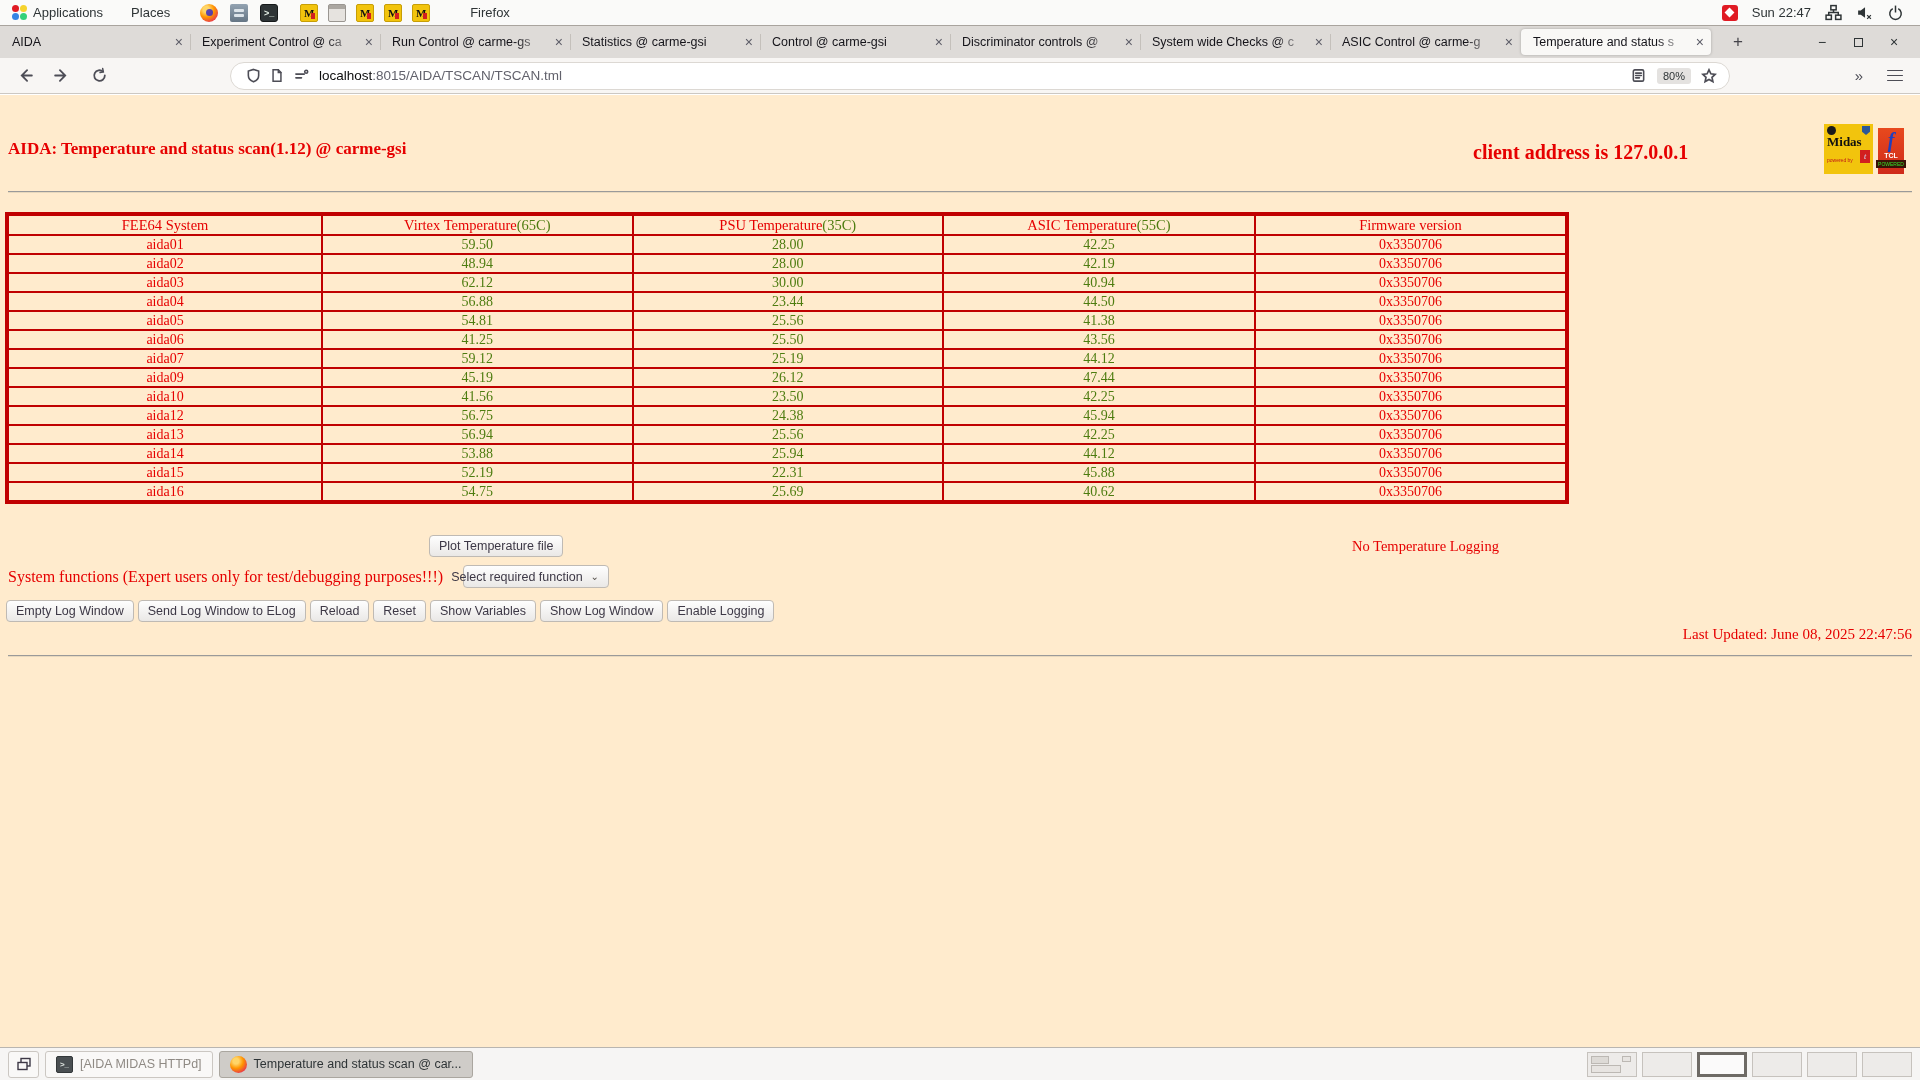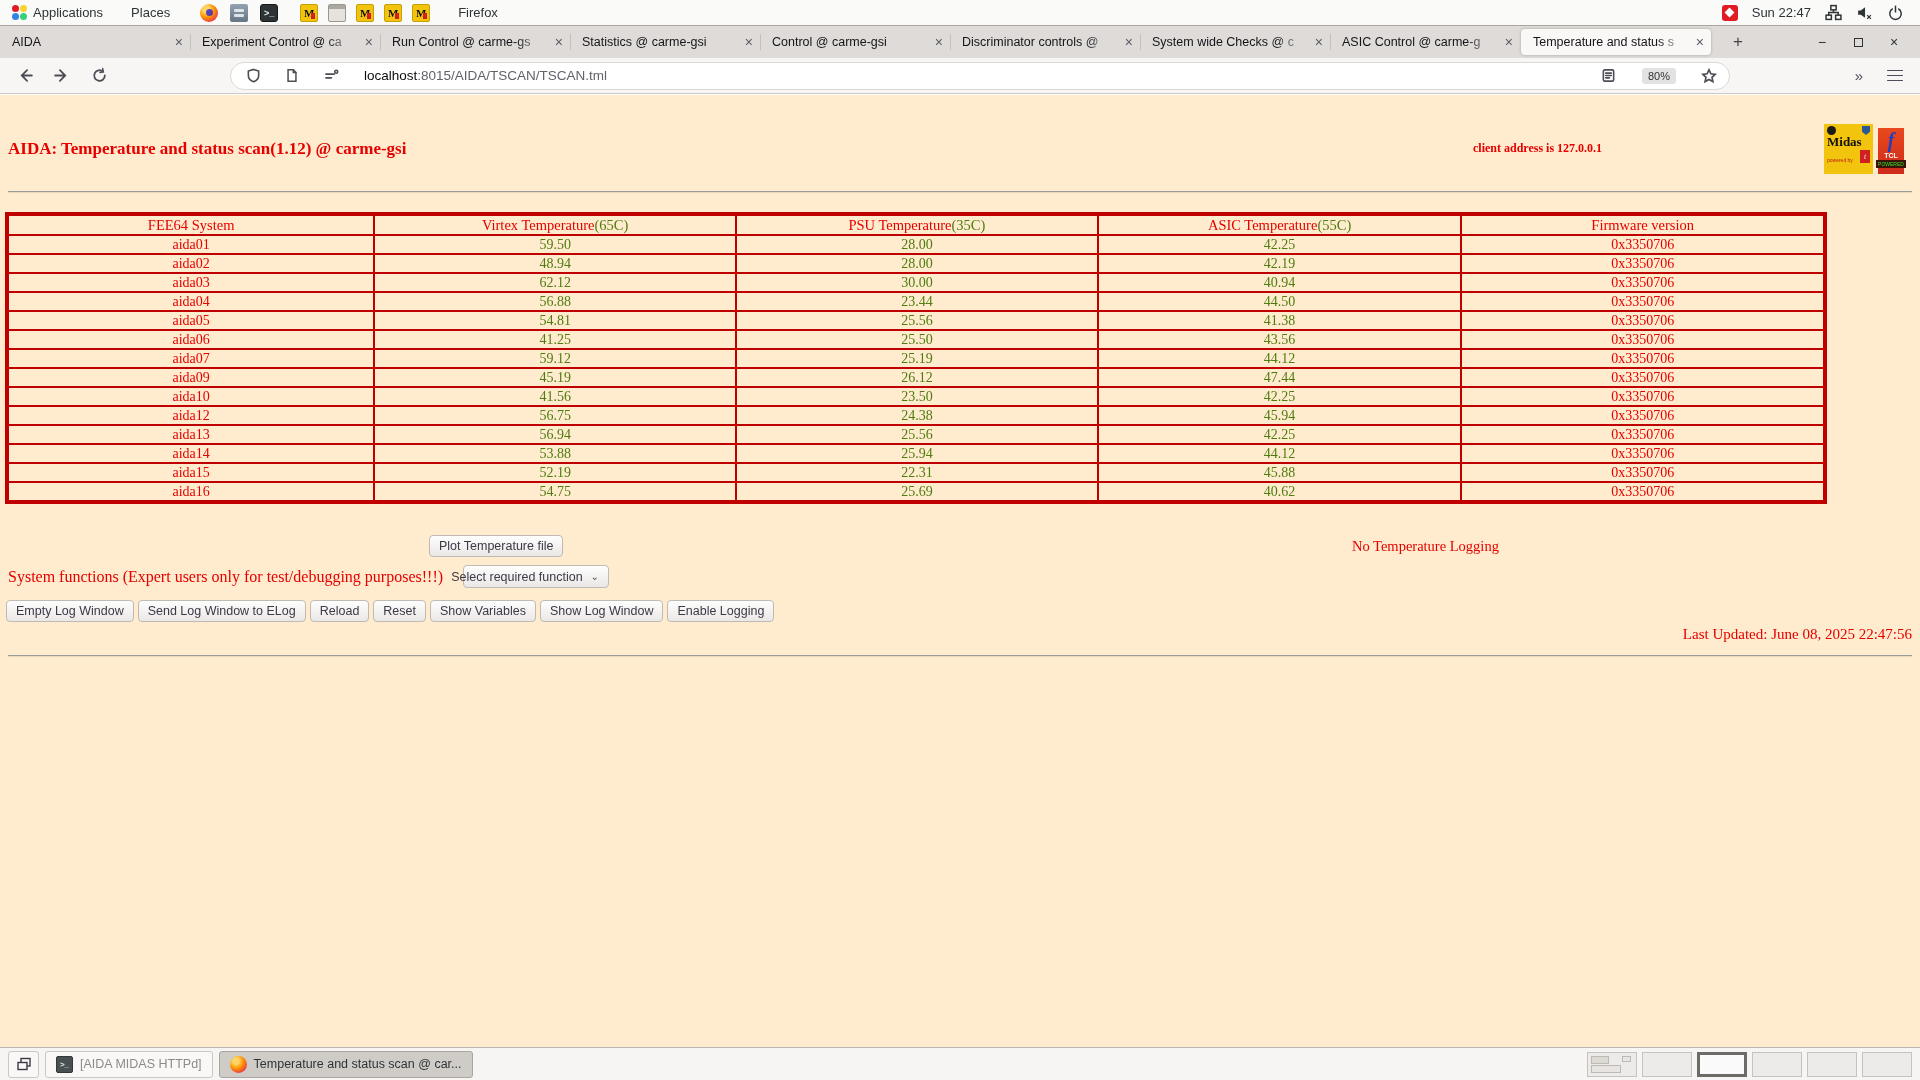--- a/index.html
+++ b/index.html
@@ -49,57 +49,57 @@
   .winctrls { margin-left:auto; display:flex; align-items:center; gap:8px; padding-right:12px; }
   .wc { width:28px; height:26px; display:flex; align-items:center; justify-content:center; font-size:14px; color:#2e3436; }
   .wc .sq { width:9px; height:9px; border:1.6px solid #2e3436; }
 
   
   #navbar { position:absolute; top:58px; left:0; width:1920px; height:36px; background:#f8f6f4;
     border-bottom:1px solid #ccc8c3; display:flex; align-items:center; padding:0 12px; }
   .navico { width:26px; height:26px; display:flex; align-items:center; justify-content:center; flex:none; }
   .navico svg { stroke:#4d4d56; fill:none; stroke-width:1.7; stroke-linecap:round; }
   #urlbar { margin-left:118px; width:1500px; height:28px; background:#fff; border:1px solid #dcd8d3;
-    border-radius:14px; display:flex; align-items:center; padding:0 8px 0 10px; flex:none;gap:15px; }
+    border-radius:14px; display:flex; align-items:center; padding:0 8px 0 10px; flex:none; }
   #urlbar .navico { width:24px; }
   .url-text { font-size:13.5px; margin-left:6px; flex:1; white-space:nowrap; overflow:hidden; }
   .url-host { color:#0c0c0d; }
   .url-path { color:#62626c; }
   .zoom-chip { font-size:11px; color:#2e3436; background:#e4e2e0; border-radius:3px; padding:2px 6px; margin:0 6px; }
   .ovf { margin-left:auto; }
   .hamb { width:16px; height:12px; display:flex; flex-direction:column; justify-content:space-between; }
   .hamb i { height:1.8px; background:#4d4d56; border-radius:1px; }
 
   
   #page { position:absolute; top:95px; left:0; width:1920px; height:952px; background:#ffebcd;
     font-family:"Liberation Serif","DejaVu Serif",serif; }
   .c-red { color:#e60000; }
   .c-green { color:#4d7c0f;margin-top:48px; }
   #page-title { position:absolute; left:8px; top:44px; font-size:17px; font-weight:bold; color:#e60000; }
-  #client-addr { position:absolute; left:1473px; top:46px; font-size:12px; font-weight:bold; color:#e60000; }
+  #client-addr { position:absolute; left:1473px; top:46px; font-size:20px; font-weight:bold; color:#e60000; }
   .hrule { position:absolute; left:8px; right:8px; height:0; border-top:1px solid #9a9a9a; border-bottom:1px solid #e8d8bd; }
   #hr1 { top:96px; } #hr2 { top:560px; }
 
   
   #midas-logo { position:absolute; left:1824px; top:29px; width:49px; height:50px; background:#f2c40d; padding:2px 3px; }
   #midas-logo .row1 { display:flex; justify-content:space-between; }
   #midas-logo .circ { width:9px; height:9px; background:#1a1a1a; border-radius:50%; }
   #midas-logo .shield { width:8px; height:9px; background:#2b5797; clip-path:polygon(0 0,100% 0,100% 65%,50% 100%,0 65%); }
   #midas-logo .mtext { font-family:"Liberation Serif",serif; font-weight:bold; font-size:13px; color:#111; line-height:13px; }
   #midas-logo .row3 { display:flex; align-items:flex-end; justify-content:space-between; margin-top:2px; }
   #midas-logo .pow { font-size:5px; color:#c01818; font-family:"Liberation Sans",sans-serif; }
   #midas-logo .rbox { width:10px; height:13px; background:#d21f1f; color:#cfe0ff; font-size:8px; font-style:italic; text-align:center; line-height:13px; }
   #tcl-logo { position:absolute; left:1878px; top:33px; width:26px; height:46px; background:linear-gradient(#e8491d,#cf2a1b);
     display:flex; flex-direction:column; align-items:center; }
   #tcl-logo .fglyph { color:#1f3fbf; font-family:"Liberation Serif",serif; font-style:italic; font-weight:bold; font-size:20px; line-height:24px; }
   #tcl-logo .tcl { color:#fff; font-size:7px; font-weight:bold; font-family:"Liberation Sans",sans-serif; line-height:8px; }
   #tcl-logo .pwd { background:#3a1206; color:#35e02a; font-size:5px; padding:1px 2px; font-family:"Liberation Sans",sans-serif; }
 
   
-  #temp-table { position:absolute; left:5px; top:117px; width:1822px; border-collapse:collapse;
+  #temp-table { position:absolute; left:5px; top:117px; width:1564px; border-collapse:collapse;
     border:4px solid #c00000; font-size:14px; text-align:center; }
   #temp-table th, #temp-table td { border:2px solid #c00000; padding:0; font-weight:normal; }
   #temp-table th { height:21px; font-size:14.5px; }
   #temp-table td { height:18px; line-height:17px; }
 
   #plot-btn { position:absolute; left:429px; top:440px; }
   #no-logging { position:absolute; left:1352px; top:443px; font-size:14.5px; color:#e60000; }
   #sysfunc-label { position:absolute; left:8px; top:473px; font-size:16px; color:#e60000; }
   #func-select { position:absolute; left:463px; top:470px; width:146px; height:23px; }
   #btn-row { position:absolute; left:6px; top:505px; display:flex; gap:4px; }
@@ -152,21 +152,21 @@
         <i></i>
       </span>
     <span class="launch term" style="margin-left:12px">&gt;_</span>
     <span class="launch midas-mini" style="margin-left:22px">M<i></i></span>
     <span class="launch winicon" style="margin-left:10px">
         <i></i>
       </span>
     <span class="launch midas-mini" style="margin-left:10px">M<i></i></span>
     <span class="launch midas-mini" style="margin-left:10px">M<i></i></span>
     <span class="launch midas-mini" style="margin-left:10px">M<i></i></span>
-    <span class="tb-item" style="margin-left:24px">Firefox</span>
+    <span class="tb-item" style="margin-left:36px">Firefox</span>
 
     <span class="tb-right">
       <span class="badge">
           <i></i>
         </span>
       <span>Sun 22:47</span>
       <span class="sysicon">
         <svg width="17" height="17" viewBox="0 0 16 16">
             <rect x="5.5" y="1.5" width="5" height="4"></rect>
             <rect x="1" y="10.5" width="5" height="4"></rect>

